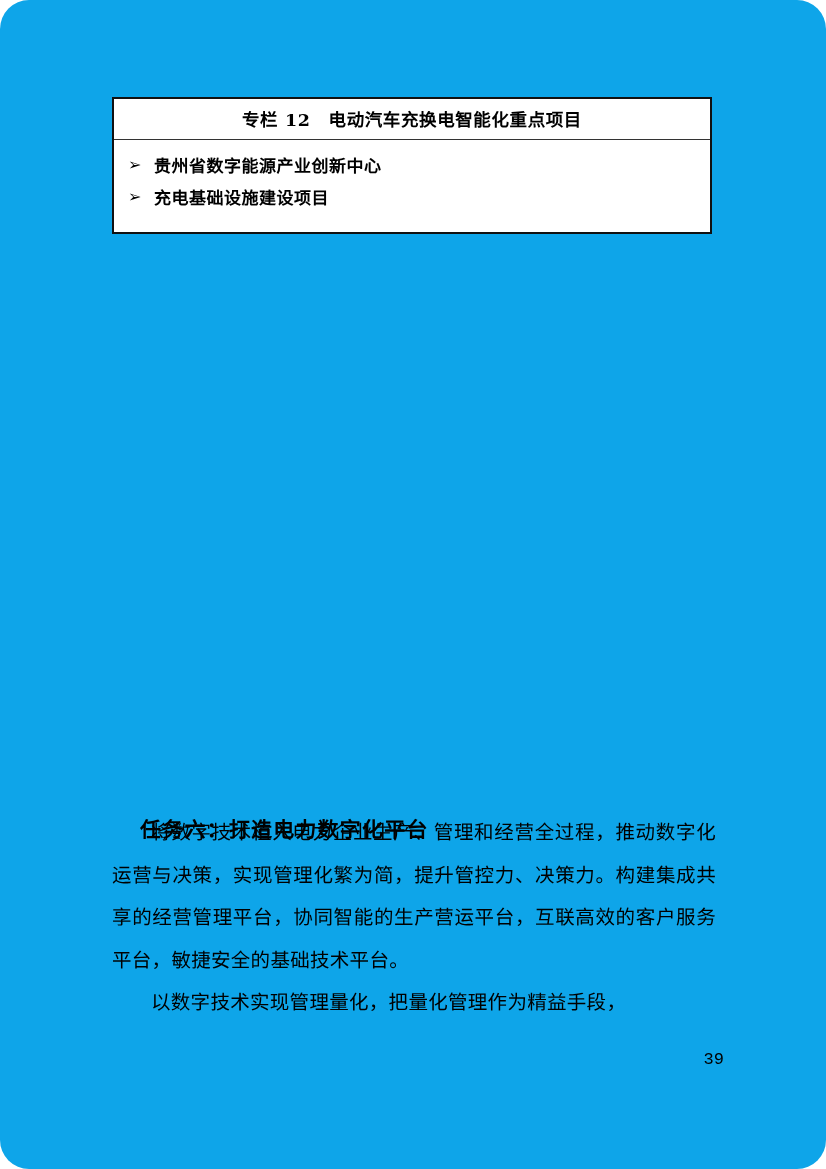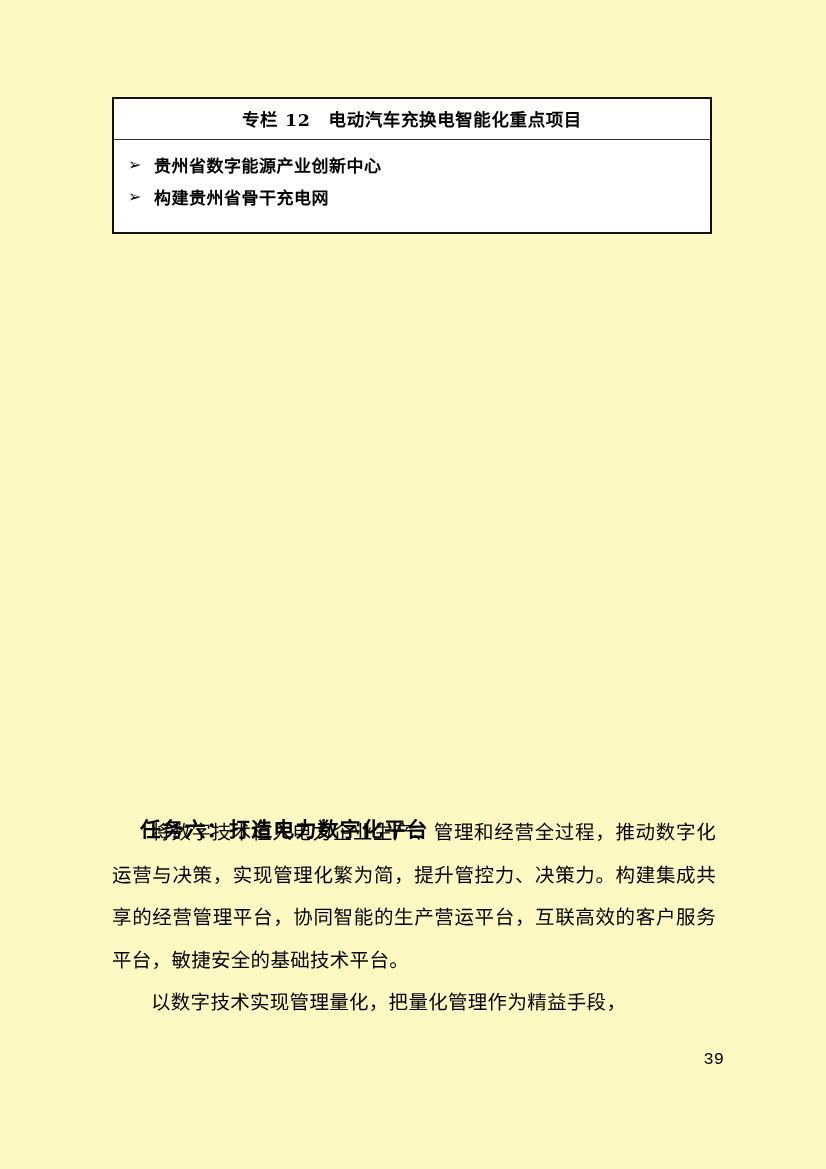--- a/index.html
+++ b/index.html
@@ -16,21 +16,22 @@
     color: #000000;
     overflow: hidden;
   }
 
   .page {
     position: absolute;
     left: 0;
     top: 0;
     width: 826px;
     height: 1169px;
-    background: #fef9c3;
+    background: #0ea5e9;
+    border-radius: 29px;
   }
 
   
   .callout-box {
     position: absolute;
     left: 112px;
     top: 97px;
     width: 600px;
     border: 2.5px solid #111;
     box-sizing: border-box;
@@ -144,21 +145,21 @@
 
     <div class="callout-body">
 
       <div class="bullet-heading">
         <span class="arrow-icon">➢</span>
         <span class="bullet-text">贵州省数字能源产业创新中心</span>
       </div>
 
       <div class="bullet-heading">
         <span class="arrow-icon">➢</span>
-        <span class="bullet-text">构建贵州省骨干充电网</span>
+        <span class="bullet-text">充电基础设施建设项目</span>
       </div>
 
     </div>
   </div>
 
   <div class="section-heading">任务六：打造电力数字化平台</div>
 
   <div class="body-block">
     <p class="body-para">将数字技术植入电力企业生产、管理和经营全过程，推动数字化运营与决策，实现管理化繁为简，提升管控力、决策力。构建集成共享的经营管理平台，协同智能的生产营运平台，互联高效的客户服务平台，敏捷安全的基础技术平台。</p>
     <p class="body-para">以数字技术实现管理量化，把量化管理作为精益手段，</p>

